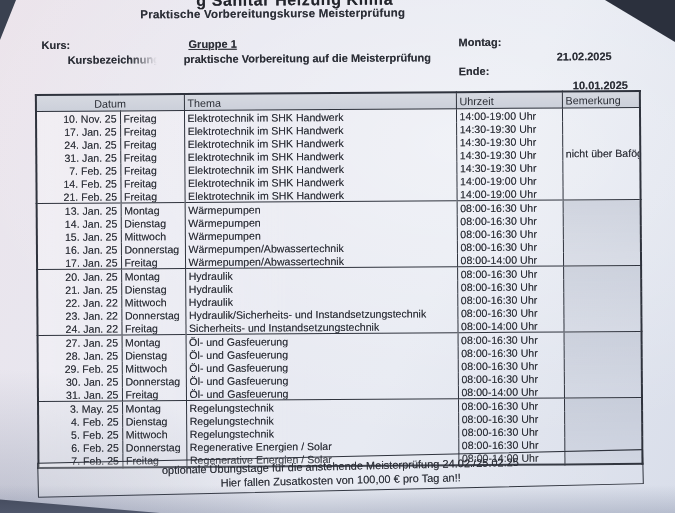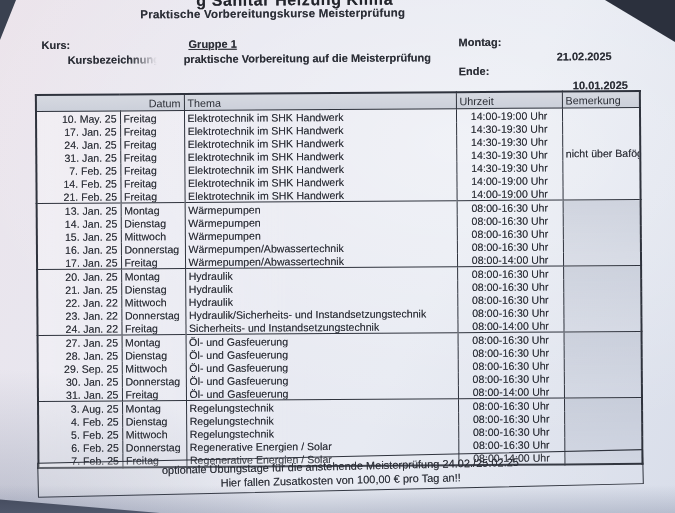--- a/index.html
+++ b/index.html
@@ -39,27 +39,27 @@
     position:absolute;left:36px;top:92px;width:604px;border-collapse:collapse;
     font-size:10.6px;line-height:12px;color:#2b2e36;
     border:2px solid #2f333d;table-layout:fixed;
     background:linear-gradient(90deg,rgba(255,255,255,.30),rgba(255,255,255,0) 45%);
   }
   .schedule th{
     height:15px;font-weight:normal;text-align:left;padding:0 3px;
     background:linear-gradient(180deg,#d6d9e1,#ccd0da);
     border:1px solid #2f333d;border-bottom:1.6px solid #2f333d;font-size:10.8px;
   }
-  .schedule th.h-datum{text-align:right;}
+  .schedule th.h-datum{text-align:center;}
   .schedule td{height:13px;padding:0 3px;overflow:hidden;white-space:nowrap;}
   .schedule tbody.block tr:first-child td{border-top:1.8px solid #2f333d;}
   .c-date{text-align:right;border-right:1px solid #2f333d;padding-right:3px;}
   .c-day{border-right:1px solid #2f333d;padding-left:4px;}
   .c-topic{border-right:1px solid #2f333d;padding-left:4px;}
-  .c-time{text-align:center;border-right:1px solid #2f333d;padding-right:6px;}
+  .c-time{text-align:left;border-right:1px solid #2f333d;padding-right:6px;}
   .c-remark{text-align:center;vertical-align:middle;white-space:normal;
     line-height:13px;font-size:10.6px;}
   .c-remark.empty{background:linear-gradient(180deg,rgba(148,156,175,.30),rgba(148,156,175,.16));}
   .footer-box{
     position:absolute;left:36px;top:456px;width:604px;
     border:1.8px solid #2f333d;text-align:center;font-size:11px;line-height:14px;
     padding:2px 0 3px;transform:rotate(-0.9deg);
     background:linear-gradient(90deg,rgba(255,255,255,.25),rgba(255,255,255,0));
   }
   .soft{text-shadow:0 0 .5px rgba(43,46,54,.55);}
@@ -98,21 +98,21 @@
       <thead>
         <tr>
           <th class="h-datum" colspan="2">Datum</th>
           <th>Thema</th>
           <th>Uhrzeit</th>
           <th>Bemerkung</th>
         </tr>
       </thead>
     <tbody class="block">
           <tr>
-            <td class="c-date soft">10. May. 25</td>
+            <td class="c-date soft">10. Nov. 25</td>
             <td class="c-day soft">Freitag</td>
             <td class="c-topic soft">Elektrotechnik im SHK Handwerk</td>
             <td class="c-time soft">14:00-19:00 Uhr</td>
             <td class="c-remark soft" rowspan="7">nicht über Bafög gefördert</td>
           </tr>
           <tr>
             <td class="c-date soft">17. Jan. 25</td>
             <td class="c-day soft">Freitag</td>
             <td class="c-topic soft">Elektrotechnik im SHK Handwerk</td>
             <td class="c-time soft">14:30-19:30 Uhr</td>
@@ -222,41 +222,41 @@
             <td class="c-time soft">08:00-16:30 Uhr</td>
             <td class="c-remark empty soft" rowspan="5"></td>
           </tr>
           <tr>
             <td class="c-date soft">28. Jan. 25</td>
             <td class="c-day soft">Dienstag</td>
             <td class="c-topic soft">Öl- und Gasfeuerung</td>
             <td class="c-time soft">08:00-16:30 Uhr</td>
           </tr>
           <tr>
-            <td class="c-date soft">29. Sep. 25</td>
+            <td class="c-date soft">29. Feb. 25</td>
             <td class="c-day soft">Mittwoch</td>
             <td class="c-topic soft">Öl- und Gasfeuerung</td>
             <td class="c-time soft">08:00-16:30 Uhr</td>
           </tr>
           <tr>
             <td class="c-date soft">30. Jan. 25</td>
             <td class="c-day soft">Donnerstag</td>
             <td class="c-topic soft">Öl- und Gasfeuerung</td>
             <td class="c-time soft">08:00-16:30 Uhr</td>
           </tr>
           <tr>
             <td class="c-date soft">31. Jan. 25</td>
             <td class="c-day soft">Freitag</td>
             <td class="c-topic soft">Öl- und Gasfeuerung</td>
             <td class="c-time soft">08:00-14:00 Uhr</td>
           </tr>
         </tbody>
         <tbody class="block">
           <tr>
-            <td class="c-date soft">3. Aug. 25</td>
+            <td class="c-date soft">3. May. 25</td>
             <td class="c-day soft">Montag</td>
             <td class="c-topic soft">Regelungstechnik</td>
             <td class="c-time soft">08:00-16:30 Uhr</td>
             <td class="c-remark empty soft" rowspan="5"></td>
           </tr>
           <tr>
             <td class="c-date soft">4. Feb. 25</td>
             <td class="c-day soft">Dienstag</td>
             <td class="c-topic soft">Regelungstechnik</td>
             <td class="c-time soft">08:00-16:30 Uhr</td>

